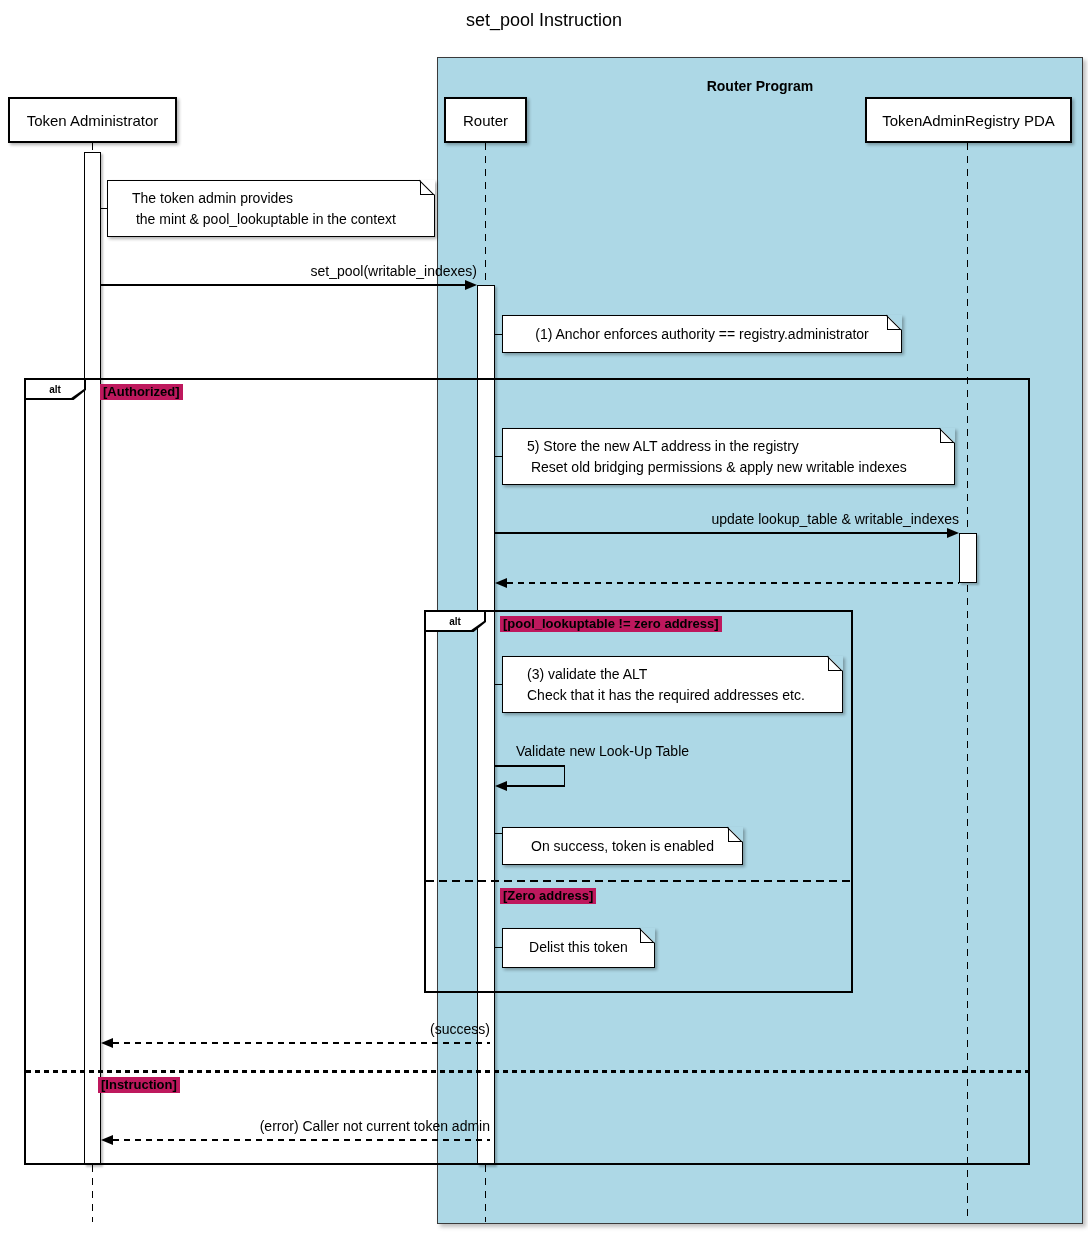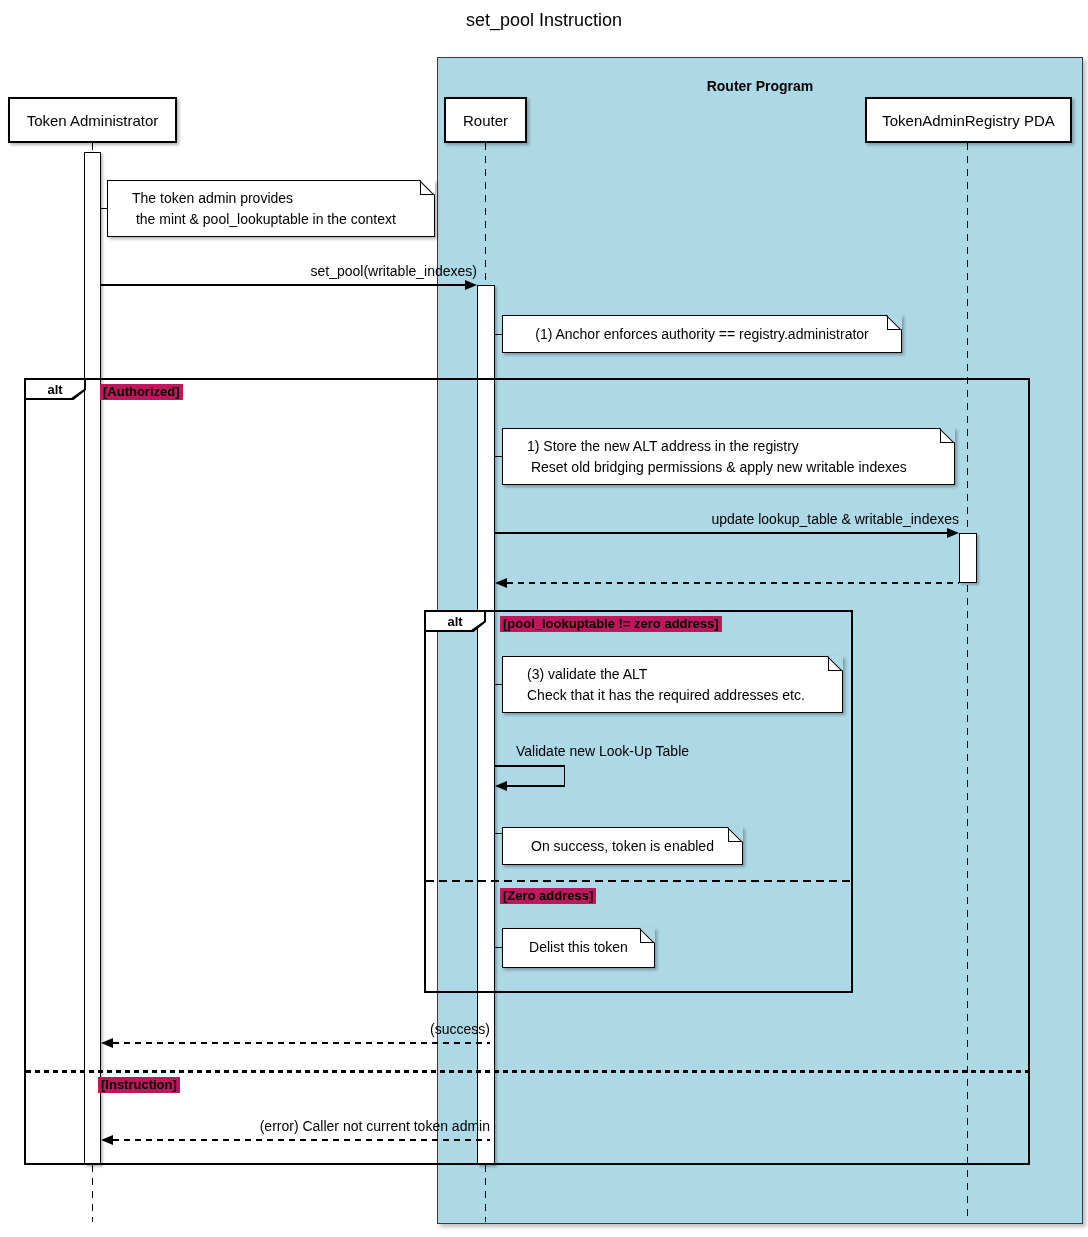--- a/index.html
+++ b/index.html
@@ -20,21 +20,21 @@
 
   .alt-frame { border:2px solid #000; box-sizing:border-box; z-index:6; background:transparent; }
   #alt-outer { left:24px; top:378px; width:1006px; height:787px; }
   #alt-inner { left:424px; top:610px; width:429px; height:383px; }
 
   .alt-tag { left:-2px; top:-2px; width:62px; height:22px;
     clip-path:polygon(0 0,100% 0,100% 55%,80% 100%,0 100%); background:#000; }
   .alt-tag-inner { position:absolute; left:2px; top:2px; right:2px; bottom:2px;
     clip-path:polygon(0 0,100% 0,100% 50%,78% 100%,0 100%);
     background:#fff; display:flex; align-items:center; justify-content:center;
-    font-weight:700; font-size:13px; }
+    font-weight:700; font-size:10px; }
 
   .guard { font-weight:700; font-size:13px; line-height:16px; background:#be185d; padding:0 3px; white-space:nowrap; z-index:7; }
 
   .divider { left:0; width:100%; z-index:3; }
   #divider-inner { top:268px; height:2px;
     background:repeating-linear-gradient(90deg,#000 0 8px,transparent 8px 13px); }
   #divider-outer { top:690px; height:3px;
     background:repeating-linear-gradient(90deg,#000 0 5px,transparent 5px 9px); }
 
   
@@ -142,21 +142,21 @@
     <div id="divider-outer" class="abs divider"></div>
     <div class="abs guard" style="left:72px; top:697px;">[Instruction]</div>
   </div>
 
   <div class="abs connector" style="left:495px; top:456px; width:7px;"></div>
   <div class="abs note" style="left:502px; top:428px; width:453px; height:57px;">
     <span class="fold-box"></span>
     <span class="fold-cut"></span>
     <span class="fold-diag"></span>
     <div class="note-lines">
-      <div>1) Store the new ALT address in the registry</div>
+      <div>5) Store the new ALT address in the registry</div>
       <div> Reset old bridging permissions &amp; apply new writable indexes</div>
     </div>
   </div>
 
   <div class="abs msg-label" style="left:495px; top:511px; width:464px;">update lookup_table &amp; writable_indexes</div>
   <div class="abs msg-line" style="left:495px; top:532px; width:452px;"></div>
   <div class="abs ah-r" style="left:947px; top:528px;"></div>
 
   <div class="abs msg-dashed" style="left:507px; top:582px; width:452px;"></div>
   <div class="abs ah-l" style="left:495px; top:578px;"></div>

